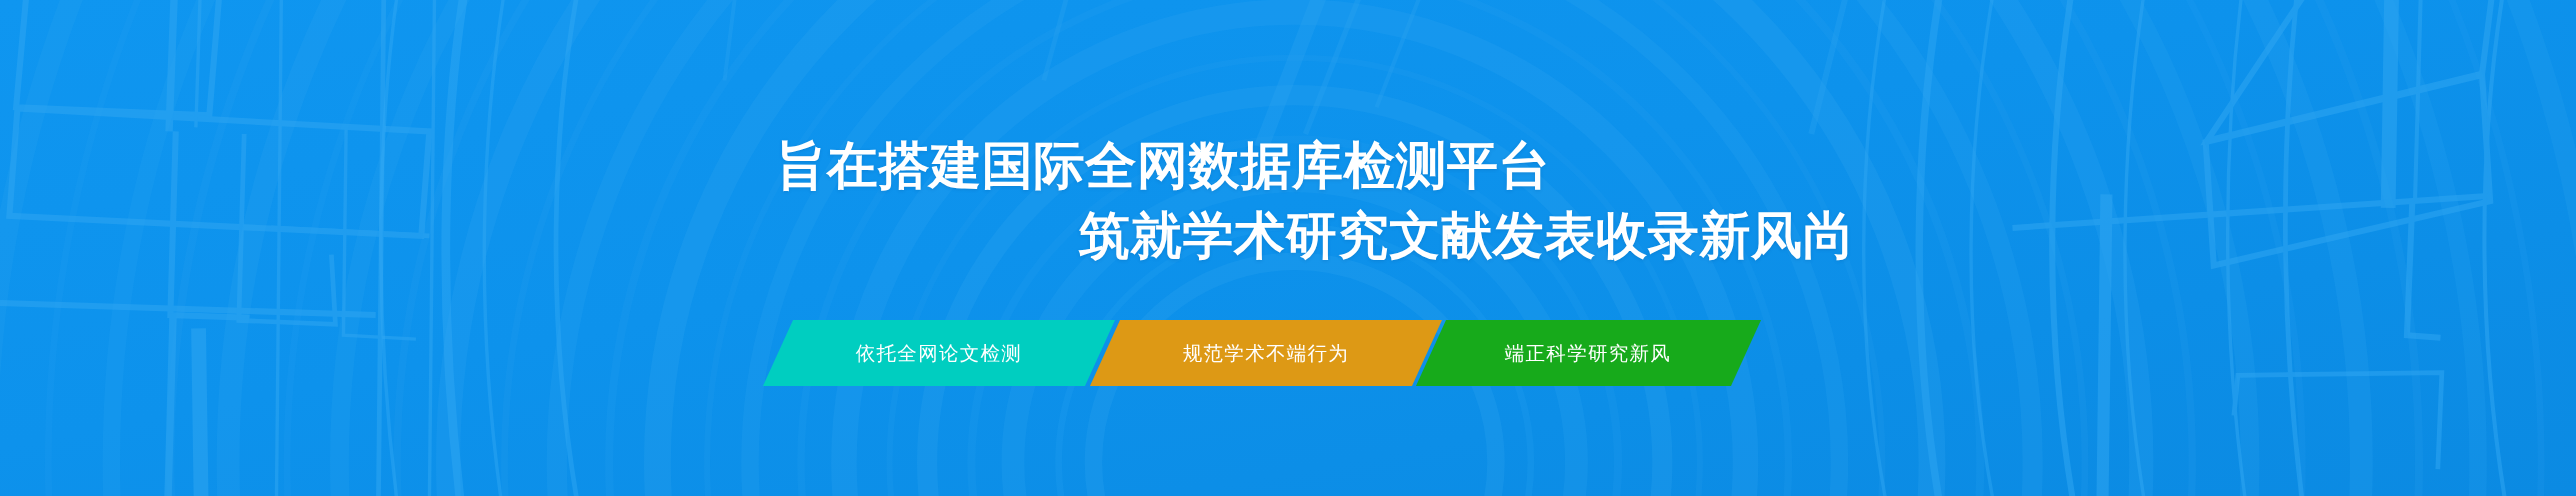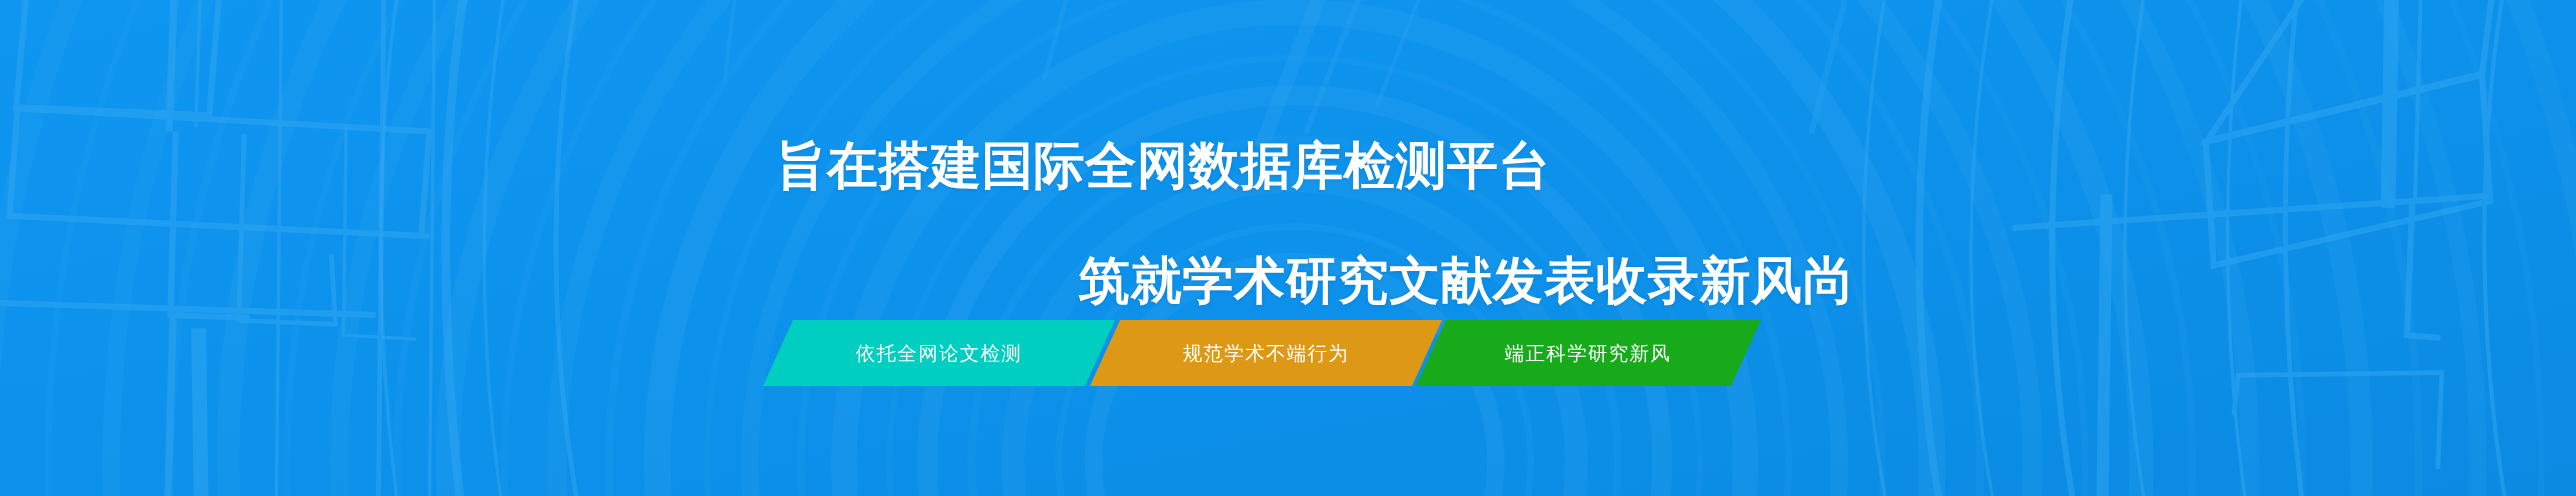--- a/index.html
+++ b/index.html
@@ -38,21 +38,21 @@
     color: #ffffff;
     font-size: 51px;
     line-height: 70px;
     font-weight: bold;
     letter-spacing: 0.7px;
     white-space: nowrap;
     text-shadow: 0 1.3px 3.4px rgba(0,60,120,.18);
     font-family: "Liberation Sans", "DejaVu Sans", sans-serif;
   }
   .headline.line1 { margin-left: 775px; }
-  .headline.line2 { margin-left: 1079px; margin-top: 45px; }
+  .headline.line2 { margin-left: 1079px; }
 
   
   .tag-strip {
     position: absolute;
     left: 778px;
     top: 320px;
     height: 66px;
     display: flex;
     z-index: 25;
   }

